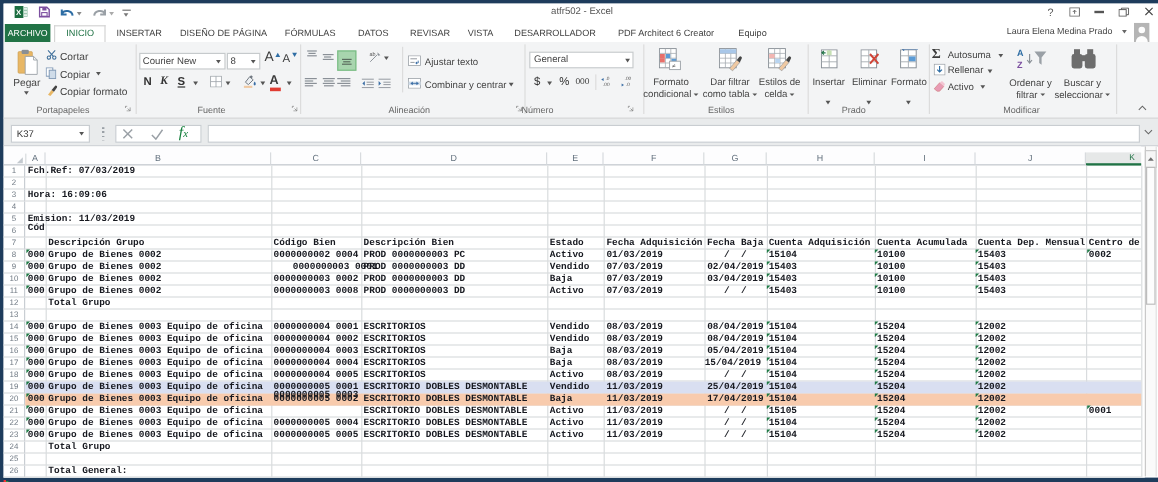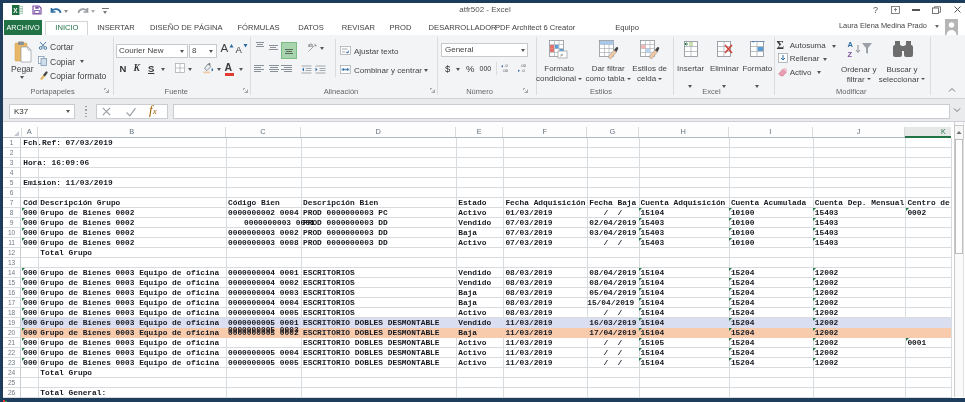--- a/index.html
+++ b/index.html
@@ -57,45 +57,45 @@
   </svg>
 <div class="ab" style="left:3px;top:20px;width:962px;height:15px;background:#fff"></div>
 <div class="ab" style="left:3.7px;top:20px;width:38.8px;height:15px;background:#217346;color:#fff;font-size:7.3px;text-align:center;line-height:15px">ARCHIVO</div>
 <div class="ab" style="left:44.6px;top:20.5px;width:43.5px;height:15px;background:#fff;border:1px solid #d4d4d4;border-bottom:none"></div>
 <div class="ab" style="left:6.9px;top:23px;width:120px;text-align:center;font-size:7.6px;color:#217346;line-height:10px">INICIO</div>
 <div class="ab" style="left:56.0px;top:23px;width:120px;text-align:center;font-size:7.6px;color:#3f3f3f;line-height:10px">INSERTAR</div>
 <div class="ab" style="left:126.3px;top:23px;width:120px;text-align:center;font-size:7.6px;color:#3f3f3f;line-height:10px">DISEÑO DE PÁGINA</div>
 <div class="ab" style="left:198.5px;top:23px;width:120px;text-align:center;font-size:7.6px;color:#3f3f3f;line-height:10px">FÓRMULAS</div>
 <div class="ab" style="left:251.0px;top:23px;width:120px;text-align:center;font-size:7.6px;color:#3f3f3f;line-height:10px">DATOS</div>
 <div class="ab" style="left:298.4px;top:23px;width:120px;text-align:center;font-size:7.6px;color:#3f3f3f;line-height:10px">REVISAR</div>
-<div class="ab" style="left:340.5px;top:23px;width:120px;text-align:center;font-size:7.6px;color:#3f3f3f;line-height:10px">PROD</div>
+<div class="ab" style="left:340.5px;top:23px;width:120px;text-align:center;font-size:7.6px;color:#3f3f3f;line-height:10px">VISTA</div>
 <div class="ab" style="left:402.6px;top:23px;width:120px;text-align:center;font-size:7.6px;color:#3f3f3f;line-height:10px">DESARROLLADOR</div>
-<div class="ab" style="left:495.0px;top:23px;width:120px;text-align:left;font-size:7.6px;color:#3f3f3f;line-height:10px">PDF Architect 6 Creator</div>
+<div class="ab" style="left:495.0px;top:23px;width:120px;text-align:center;font-size:7.6px;color:#3f3f3f;line-height:10px">PDF Architect 6 Creator</div>
 <div class="ab" style="left:567.1px;top:23px;width:120px;text-align:center;font-size:7.6px;color:#3f3f3f;line-height:10px">Equipo</div>
 <div class="ab" style="left:839px;top:21px;font-size:7.4px;color:#444;line-height:10px;white-space:nowrap">Laura Elena Medina Prado</div>
 <div class="ab dd" style="left:935px;top:25px;border-top-color:#666"></div>
 <svg class="ab" style="left:944.5px;top:18.5px" width="13" height="16" viewBox="0 0 26 32">
 <rect width="26" height="32" fill="#b5b5b5"></rect>
     <circle cx="13" cy="12" r="5.5" fill="#fdfdfd"></circle>
     <path d="M3 32 a10 10 0 0 1 20 0 z" fill="#fdfdfd"></path>
   </svg>
 <div class="ab" style="left:3px;top:35px;width:962px;height:63.5px;background:#f3f4f5;border-bottom:1px solid #d0d2d3"></div>
 <div class="ab" style="left:112.7px;top:37px;width:1px;height:58px;background:#dcdcdc"></div>
 <div class="ab" style="left:250.3px;top:37px;width:1px;height:58px;background:#dcdcdc"></div>
 <div class="ab" style="left:437.4px;top:37px;width:1px;height:58px;background:#dcdcdc"></div>
 <div class="ab" style="left:536.1px;top:37px;width:1px;height:58px;background:#dcdcdc"></div>
 <div class="ab" style="left:672.5px;top:37px;width:1px;height:58px;background:#dcdcdc"></div>
 <div class="ab" style="left:773.5px;top:37px;width:1px;height:58px;background:#dcdcdc"></div>
 <div class="ab" style="left:929.8px;top:37px;width:1px;height:58px;background:#dcdcdc"></div>
 <div class="ab glab" style="left:7.6px;top:87.5px;width:90px;text-align:center">Portapapeles</div>
 <div class="ab glab" style="left:131.3px;top:87.5px;width:90px;text-align:center">Fuente</div>
 <div class="ab glab" style="left:296.0px;top:87.5px;width:90px;text-align:center">Alineación</div>
-<div class="ab glab" style="left:434.5px;top:87.5px;width:90px;text-align:center">Número</div>
+<div class="ab glab" style="left:434.5px;top:87.5px;width:90px;">Número</div>
 <div class="ab glab" style="left:556.0px;top:87.5px;width:90px;text-align:center">Estilos</div>
-<div class="ab glab" style="left:666.4px;top:87.5px;width:90px;text-align:center">Excel</div>
+<div class="ab glab" style="left:666.4px;top:87.5px;width:90px;text-align:center">Prado</div>
 <div class="ab glab" style="left:806.3px;top:87.5px;width:90px;text-align:center">Modificar</div>
 <svg class="ab" style="left:104.3px;top:88px" width="5" height="5" viewBox="0 0 10 10">
     <path d="M1 1 v3 M1 1 h3 M3 9 h6 v-6 M9 9 l-4 -4" stroke="#888" stroke-width="1.4" fill="none"></path>
   </svg>
 <svg class="ab" style="left:242.6px;top:88px" width="5" height="5" viewBox="0 0 10 10">
     <path d="M1 1 v3 M1 1 h3 M3 9 h6 v-6 M9 9 l-4 -4" stroke="#888" stroke-width="1.4" fill="none"></path>
   </svg>
 <svg class="ab" style="left:429.6px;top:88px" width="5" height="5" viewBox="0 0 10 10">
     <path d="M1 1 v3 M1 1 h3 M3 9 h6 v-6 M9 9 l-4 -4" stroke="#888" stroke-width="1.4" fill="none"></path>
   </svg>
@@ -324,21 +324,21 @@
 <div class="ab" style="left:14px;top:106.5px;font-size:8px;color:#333;line-height:10px">K37</div>
 <div class="ab dd" style="left:66px;top:110px;border-top-color:#555"></div>
 <div class="ab" style="left:85px;top:106px;width:1.5px;height:11px;background:repeating-linear-gradient(#9aa0a6 0 1.5px,transparent 1.5px 3.5px)"></div>
 <div class="ab" style="left:96.4px;top:103.5px;width:71.5px;height:15.5px;background:#fff;border:1px solid #c9cdd1"></div>
 <svg class="ab" style="left:101px;top:106px" width="11" height="11" viewBox="0 0 18 18">
     <path d="M3 3 l12 12 M15 3 l-12 12" stroke="#9aa0a6" stroke-width="2"></path>
   </svg>
 <svg class="ab" style="left:125px;top:106.5px" width="12" height="10" viewBox="0 0 20 18">
     <path d="M2 10 l6 6 L18 2" stroke="#9aa0a6" stroke-width="2.2" fill="none"></path>
   </svg>
-<div class="ab" style="left:149px;top:102px;font-size:13px;font-style:italic;color:#a16207;line-height:16px;font-family:'Liberation Serif',serif">f<span style="font-size:9px">x</span></div>
+<div class="ab" style="left:149px;top:102px;font-size:13px;font-style:italic;color:#15803d;line-height:16px;font-family:'Liberation Serif',serif">f<span style="font-size:9px">x</span></div>
 <div class="ab" style="left:172.5px;top:103.5px;width:777px;height:15.5px;background:#fff;border:1px solid #c9cdd1"></div>
 <svg class="ab" style="left:953px;top:107px" width="8" height="6" viewBox="0 0 16 12">
     <path d="M2 3 L8 9 L14 3" stroke="#666" stroke-width="1.8" fill="none"></path>
   </svg>
 <div class="ab" style="left:3px;top:121.6px;width:947.7px;height:16.4px;background:#fdfdfe"></div>
 <div class="ab" style="left:3px;top:137.2px;width:947.7px;height:0.9px;background:#b2b8bf"></div>
 <div class="ab" style="left:14px;top:131px;width:0;height:0;border-bottom:5px solid #c3c9cf;border-left:5px solid transparent"></div>
 <div class="ab" style="left:21.2px;top:127.5px;width:1px;height:10px;background:#d8dbde"></div>
 <div class="ab hl" style="left:21.2px;top:127.3px;width:17.1px;height:10.2px;line-height:10.2px;border-right:1px solid #d8dbde">A</div>
 <div class="ab hl" style="left:38.3px;top:127.3px;width:187.7px;height:10.2px;line-height:10.2px;border-right:1px solid #d8dbde">B</div>
@@ -411,21 +411,21 @@
 <div class="ab" style="left:456.2px;top:138.0px;width:1px;height:259.5px;background:#d9dcde"></div>
 <div class="ab" style="left:503.4px;top:138.0px;width:1px;height:259.5px;background:#d9dcde"></div>
 <div class="ab" style="left:587.2px;top:138.0px;width:1px;height:259.5px;background:#d9dcde"></div>
 <div class="ab" style="left:638.6px;top:138.0px;width:1px;height:259.5px;background:#d9dcde"></div>
 <div class="ab" style="left:728.9px;top:138.0px;width:1px;height:259.5px;background:#d9dcde"></div>
 <div class="ab" style="left:812.8px;top:138.0px;width:1px;height:259.5px;background:#d9dcde"></div>
 <div class="ab" style="left:905.4px;top:138.0px;width:1px;height:259.5px;background:#d9dcde"></div>
 <div class="ab" style="left:950.7px;top:138.0px;width:1px;height:259.5px;background:#d9dcde"></div>
 <div class="ab" style="left:21.2px;top:318.0px;width:929.5px;height:10px;background:#d9dff1"></div>
 <div class="ab" style="left:21.2px;top:328.0px;width:929.5px;height:10px;background:#f8cbad"></div>
-<div class="ab mono" style="left:23.2px;top:198.0px;width:15.1px;overflow:hidden">Cód</div>
+<div class="ab mono" style="left:23.2px;top:186px;width:15.1px;overflow:hidden">Cód</div>
 <div class="ab mono" style="left:40.3px;top:198.0px;width:185.7px;overflow:hidden">Descripción Grupo</div>
 <div class="ab mono" style="left:228.0px;top:198.0px;width:73.0px;overflow:hidden">Código Bien</div>
 <div class="ab mono" style="left:303.0px;top:198.0px;width:153.2px;overflow:hidden">Descripción Bien</div>
 <div class="ab mono" style="left:458.2px;top:198.0px;width:45.2px;overflow:hidden">Estado</div>
 <div class="ab mono" style="left:505.4px;top:198.0px;width:81.8px;overflow:hidden">Fecha Adquisición</div>
 <div class="ab mono" style="left:589.2px;top:198.0px;width:49.4px;overflow:hidden">Fecha Baja</div>
 <div class="ab mono" style="left:640.6px;top:198.0px;width:88.3px;overflow:hidden">Cuenta Adquisición</div>
 <div class="ab mono" style="left:730.9px;top:198.0px;width:81.9px;overflow:hidden">Cuenta Acumulada</div>
 <div class="ab mono" style="left:814.8px;top:198.0px;width:90.6px;overflow:hidden">Cuenta Dep. Mensual</div>
 <div class="ab mono" style="left:907.4px;top:198.0px;width:43.3px;overflow:hidden">Centro de</div>
@@ -562,21 +562,21 @@
 <div class="ab tri" style="left:21.5px;top:308.3px"></div>
 <div class="ab tri" style="left:638.9px;top:308.3px"></div>
 <div class="ab tri" style="left:729.2px;top:308.3px"></div>
 <div class="ab tri" style="left:813.1px;top:308.3px"></div>
 <div class="ab mono" style="left:23.2px;top:318.0px">000</div>
 <div class="ab mono" style="left:40.3px;top:318.0px">Grupo de Bienes 0003 Equipo de oficina</div>
 <div class="ab mono" style="left:228.0px;top:318.0px">0000000005 0001</div>
 <div class="ab mono" style="left:303.0px;top:318.0px">ESCRITORIO DOBLES DESMONTABLE</div>
 <div class="ab mono" style="left:458.2px;top:318.0px">Vendido</div>
 <div class="ab mono" style="left:505.4px;top:318.0px">11/03/2019</div>
-<div class="ab mono" style="left:587.2px;top:318.0px;width:49.2px;text-align:right">16/03/2019</div>
+<div class="ab mono" style="left:587.2px;top:318.0px;width:49.2px;text-align:right">25/04/2019</div>
 <div class="ab mono" style="left:640.6px;top:318.0px">15104</div>
 <div class="ab mono" style="left:730.9px;top:318.0px">15204</div>
 <div class="ab mono" style="left:814.8px;top:318.0px">12002</div>
 <div class="ab tri" style="left:21.5px;top:318.3px"></div>
 <div class="ab tri" style="left:638.9px;top:318.3px"></div>
 <div class="ab tri" style="left:729.2px;top:318.3px"></div>
 <div class="ab tri" style="left:813.1px;top:318.3px"></div>
 <div class="ab mono" style="left:23.2px;top:328.0px">000</div>
 <div class="ab mono" style="left:40.3px;top:328.0px">Grupo de Bienes 0003 Equipo de oficina</div>
 <div class="ab mono" style="left:228.0px;top:328.0px">0000000005 0002</div>

